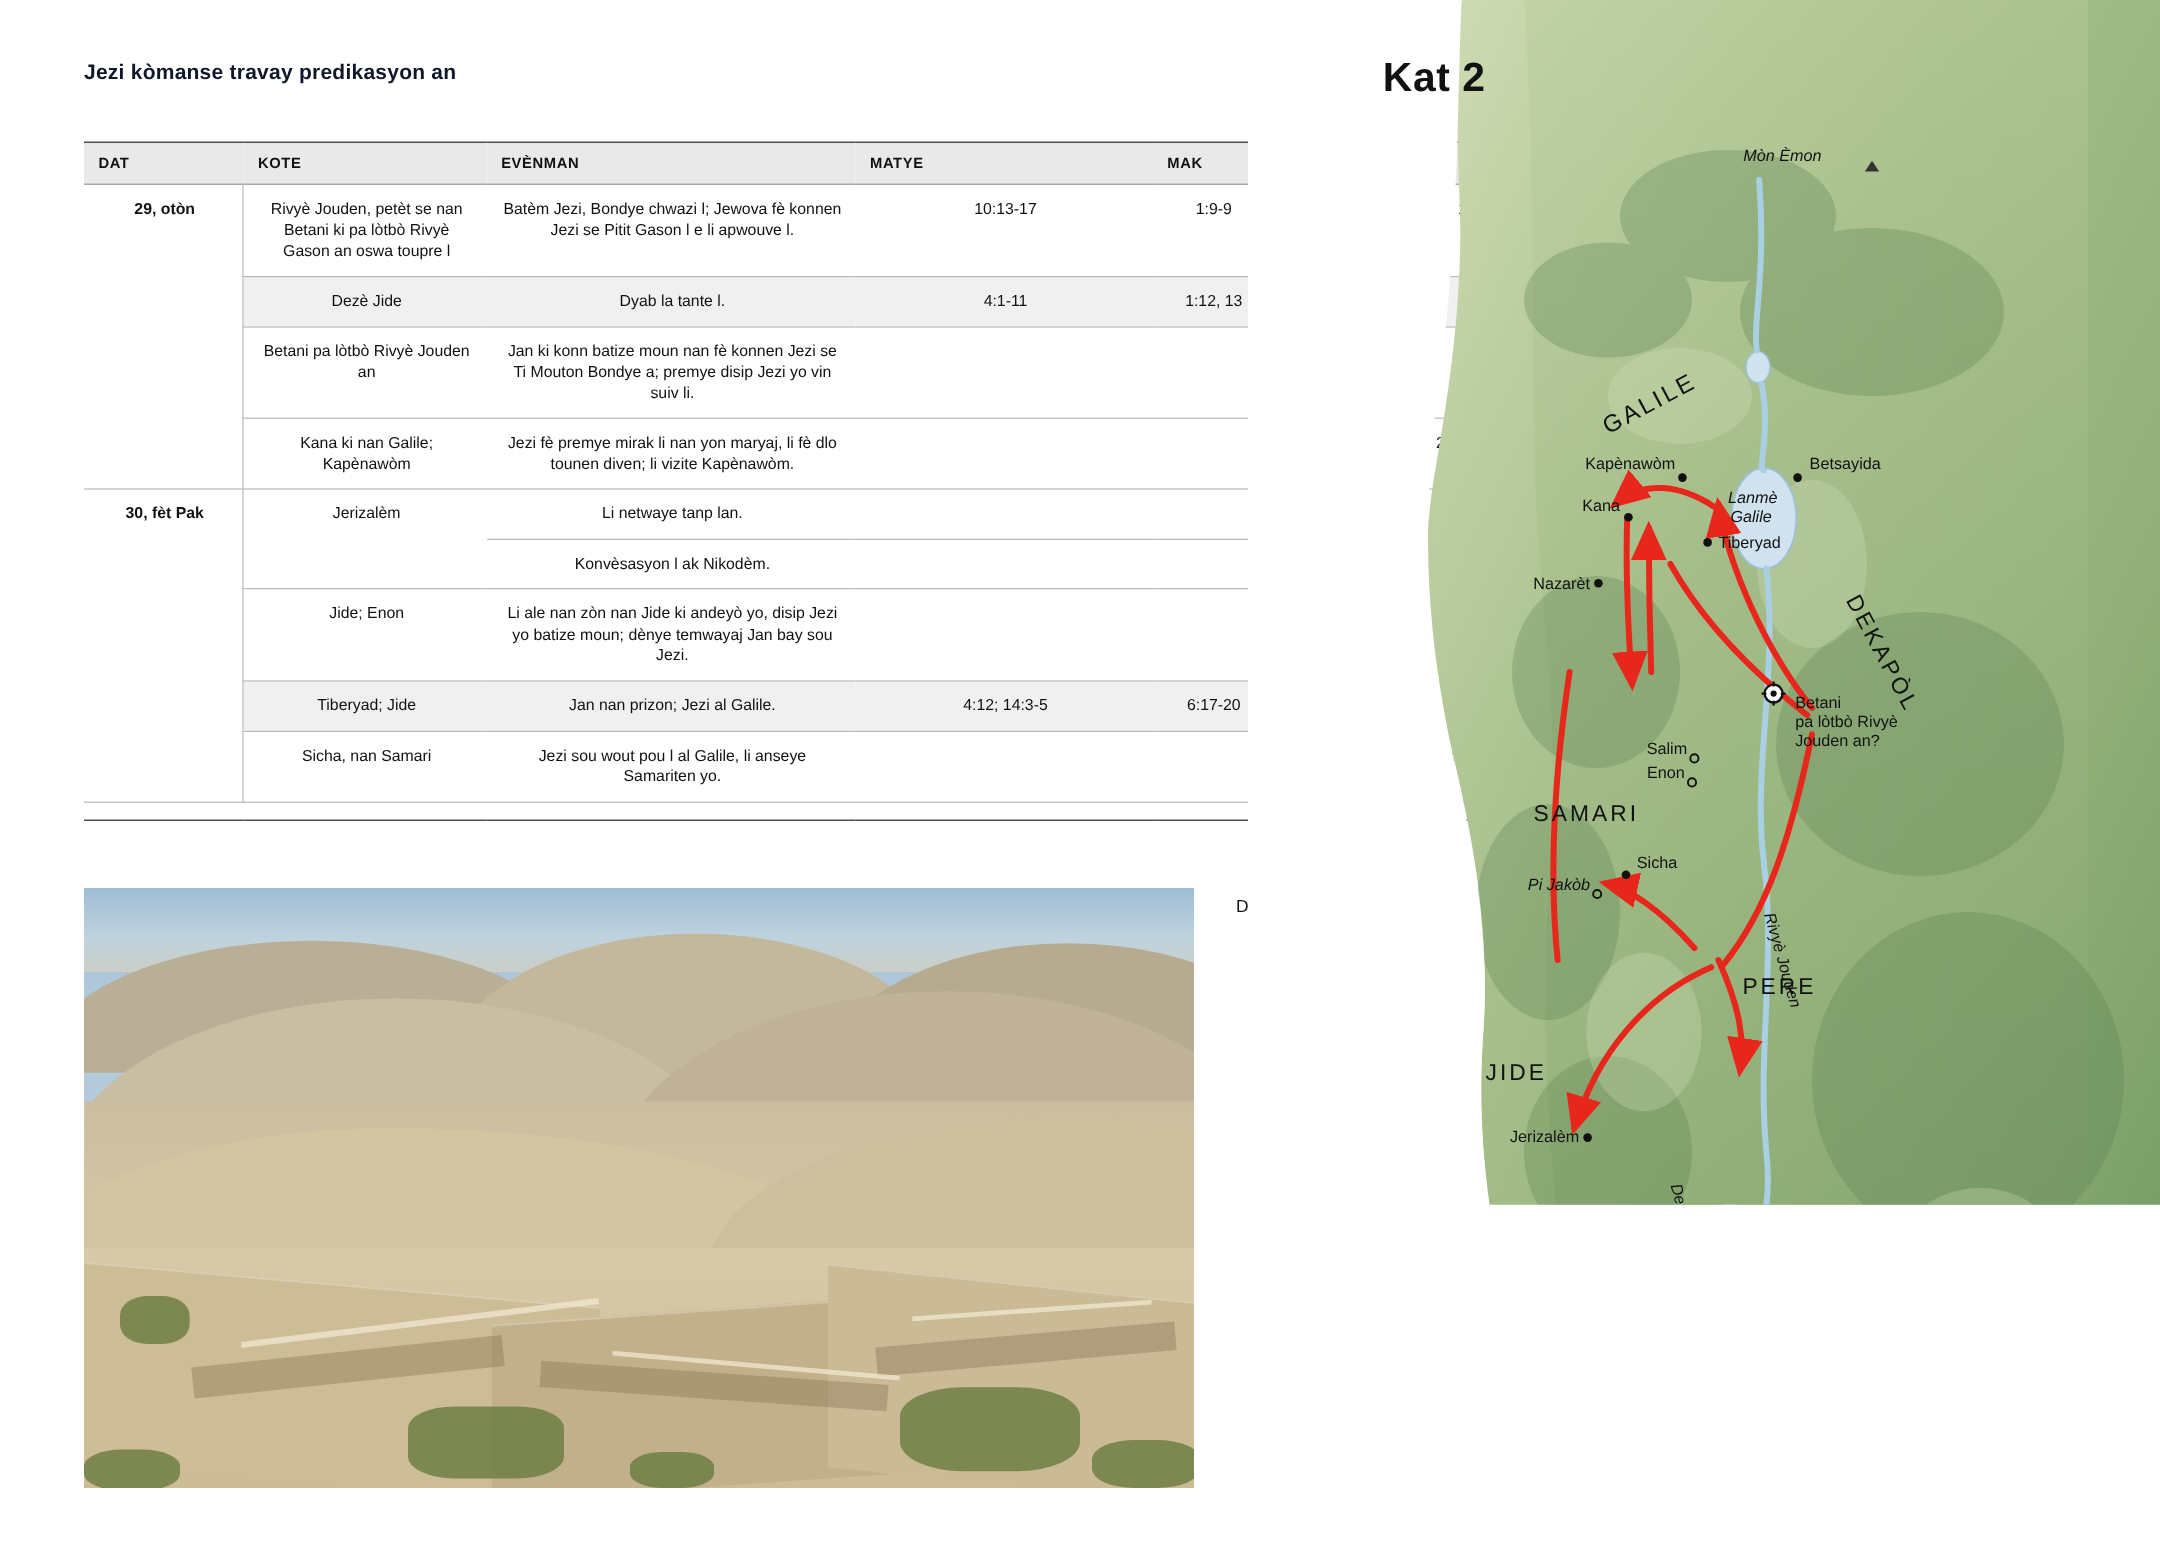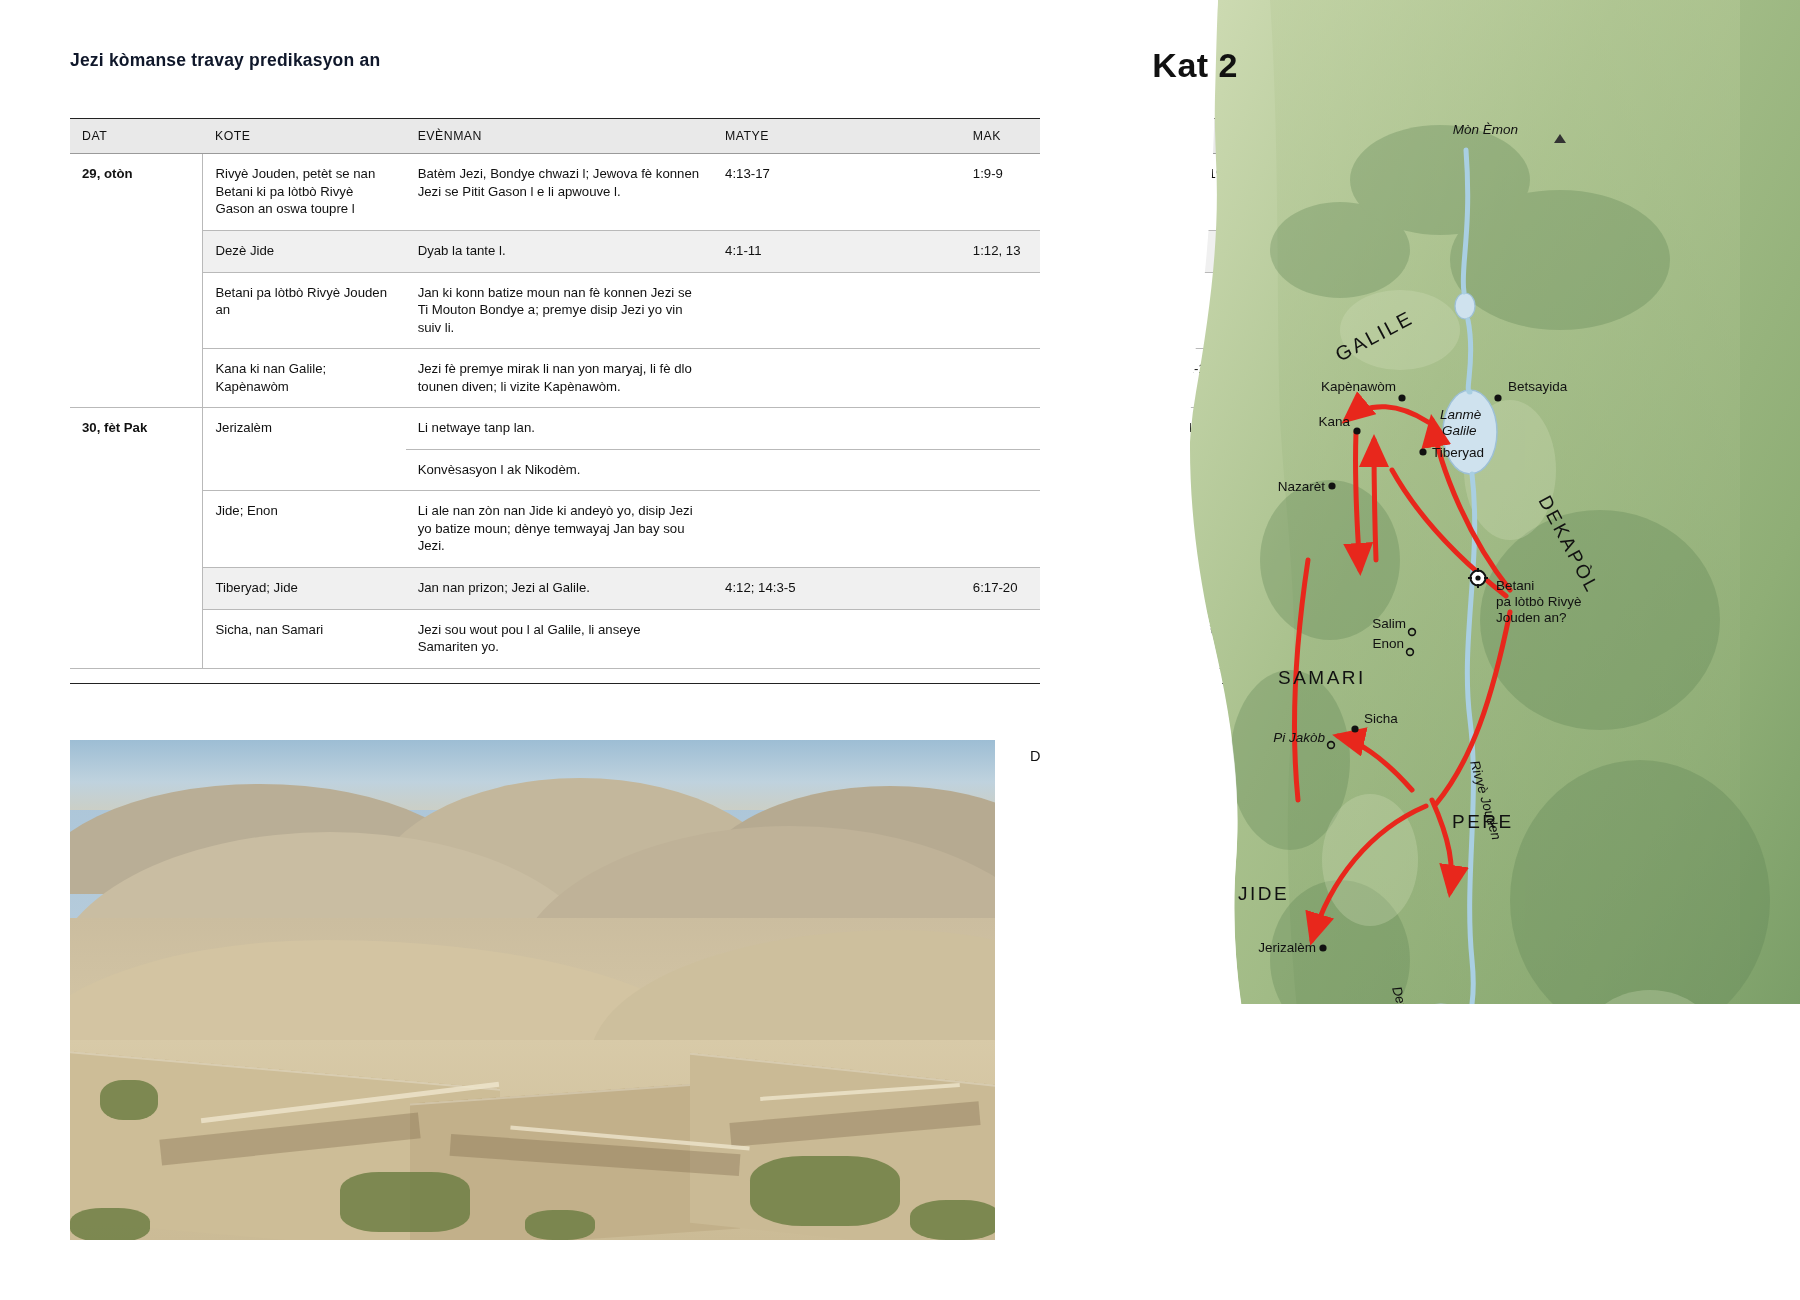--- a/index.html
+++ b/index.html
@@ -42,32 +42,33 @@
     width: 1195px;
     border-collapse: collapse;
     font-size: 13.2px;
     line-height: 1.33;
   }
   #chronology-table th {
     background: #e9e9e9;
     border-top: 1.5px solid #222;
     border-bottom: 1px solid #9a9a9a;
     text-align: left;
-    font-weight: normal;
+    font-weight: bold;
     font-size: 12.3px;
     letter-spacing: 0.5px;
     padding: 9px 10px 9px 12px;
     vertical-align: middle;
     color: #111;
   }
   #chronology-table td {
     border-bottom: 1px solid #b9b9b9;
     padding: 11px 10px 12px 12px;
     vertical-align: top;
     color: #111;
+    text-align: center;
   }
   #chronology-table tr.zebra td { background: #f0f0f0; }
   #chronology-table td.date-cell {
     font-weight: bold;
     border-right: 1px solid #b9b9b9;
     background: #ffffff;
   }
   #chronology-table td.place-cell { }
   #chronology-table tfoot td {
     border-bottom: 1.5px solid #222;
@@ -208,21 +209,21 @@
         <th class="c-mak">MAK</th>
         <th class="c-lik">LIK</th>
         <th class="c-jan">JAN</th>
       </tr>
     </thead>
     <tbody>
       <tr>
         <td class="date-cell" rowspan="4">29, otòn</td>
         <td class="place-cell">Rivyè Jouden, petèt se nan Betani ki pa lòtbò Rivyè Gason an oswa toupre l</td>
         <td>Batèm Jezi, Bondye chwazi l; Jewova fè konnen Jezi se Pitit Gason l e li apwouve l.</td>
-        <td>4:13-17</td>
+        <td>10:13-17</td>
         <td>1:9-9</td>
         <td>3:21-38</td>
         <td>1:15, 19-51</td>
       </tr>
       <tr class="zebra">
         <td class="place-cell">Dezè Jide</td>
         <td>Dyab la tante l.</td>
         <td>4:1-11</td>
         <td>1:12, 13</td>
         <td>4:1-13</td>

